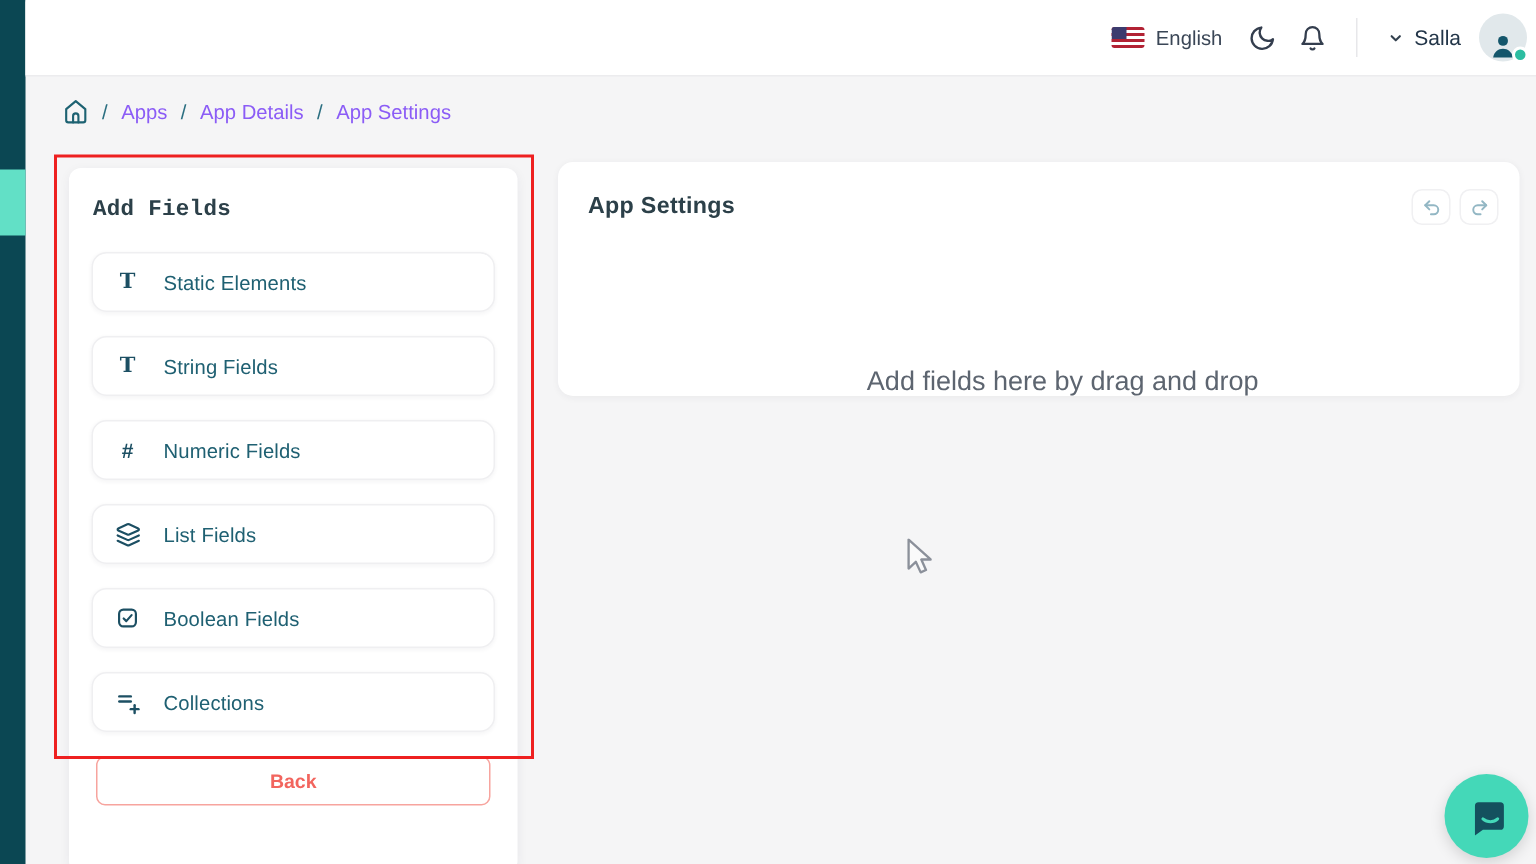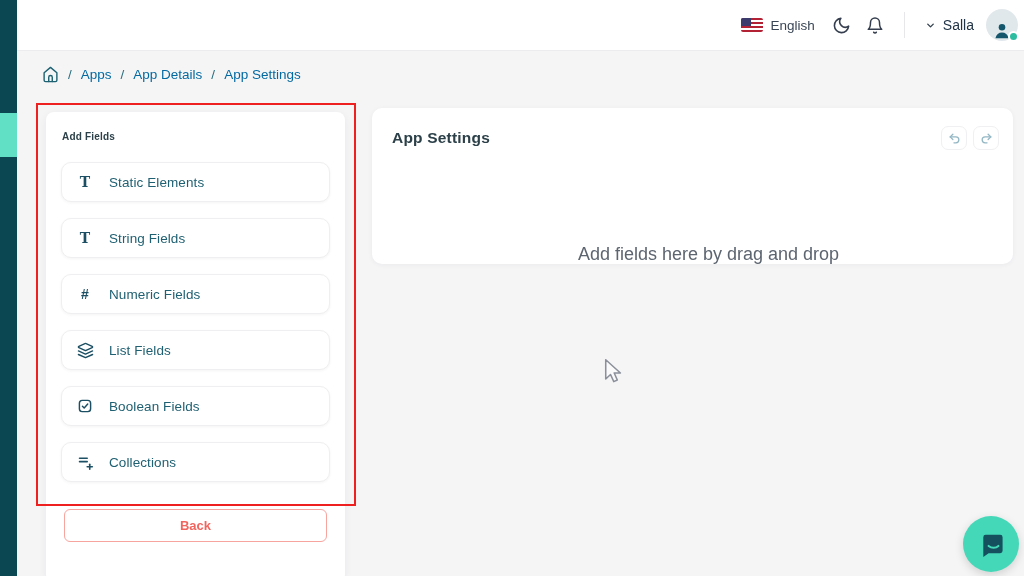--- a/index.html
+++ b/index.html
@@ -24,41 +24,41 @@
   .user-name { font-size:14px; font-weight:400; color:#223548; margin-left:7px; }
   .avatar { position:relative; width:32px; height:32px; border-radius:50%; background:#e1e8eb;
             display:flex; align-items:flex-end; justify-content:center; margin-left:12px; margin-right:6px; cursor:pointer; }
   .avatar svg { display:block; }
   .status-dot { position:absolute; right:-1px; bottom:-1px; width:11px; height:11px; border-radius:50%;
                 background:#2cbda1; border:2px solid #fff; }
 
   
   .breadcrumb { position:absolute; left:42px; top:66px; display:flex; align-items:center; gap:9px;
                 font-size:13.5px; color:#20697c; }
-  .breadcrumb a { color:#0369a1; text-decoration:none; cursor:pointer; }
+  .breadcrumb a { color:#8b5cf6; text-decoration:none; cursor:pointer; }
   .crumb-sep { color:#2a6e80; }
 
   
   .annotation-rect { position:absolute; left:36px; top:103px; width:320px; height:403px;
                      border:2px solid #ee2020; pointer-events:none; z-index:5; }
 
   
   .add-panel { position:absolute; left:46px; top:112px; width:299px; height:470px; background:#fff;
                border-radius:8px; box-shadow:0 2px 8px rgba(30,40,60,.06); }
-  .add-title { font-size:10px; font-weight:700; color:#2c4049; padding:19px 4px 0 16px; letter-spacing:.2px; }
+  .add-title { font-size:15px; font-weight:700; color:#2c4049; padding:19px 4px 0 16px; letter-spacing:.2px;font-family:Liberation Mono, monospace; }
   .field-list { padding:20px 15px 0 15px; }
   .field-item { height:40px; border:1px solid #efeff1; border-radius:10px; background:#fff;
                 box-shadow:0 1px 3px rgba(30,40,60,.05); display:flex; align-items:center;
                 padding:0 14px; gap:15px; margin-bottom:16px; cursor:grab; }
   .field-icon { width:18px; display:flex; justify-content:center; align-items:center; color:#1c4f63; }
   .glyph { font-family:"DejaVu Serif","Liberation Serif",serif; font-size:14px; font-weight:700; color:#1c4f63; }
   .glyph.hash { font-family:"Liberation Sans",sans-serif; font-weight:700; font-size:14px; }
   .field-label { font-size:13.5px; color:#1f6072; font-weight:500; letter-spacing:.1px;text-align:right; }
 
-  .btn-row { display:flex; gap:7px; padding:11px 18px; margin-top:12px; }
+  .btn-row { display:flex; gap:7px; padding:0 18px; margin-top:12px; }
   .btn { flex:1; height:33px; border-radius:6px; font-size:13px; font-weight:700; cursor:pointer;
          font-family:inherit; }
   .btn-back { background:#fff; border:1px solid #f7a49e; color:#f2655e; }
   .btn-save { background:#b4edd9; border:none; color:#17596b; }
 
   
   .settings-card { position:absolute; left:372px; top:108px; width:641px; height:156px; background:#fff;
                    border-radius:10px; box-shadow:0 1px 5px rgba(30,40,60,.05); }
   .settings-head { display:flex; align-items:center; justify-content:space-between; padding:18px 14px 0 20px; }
   .settings-title { font-size:15.5px; font-weight:700; color:#2c4049; letter-spacing:.2px; }

